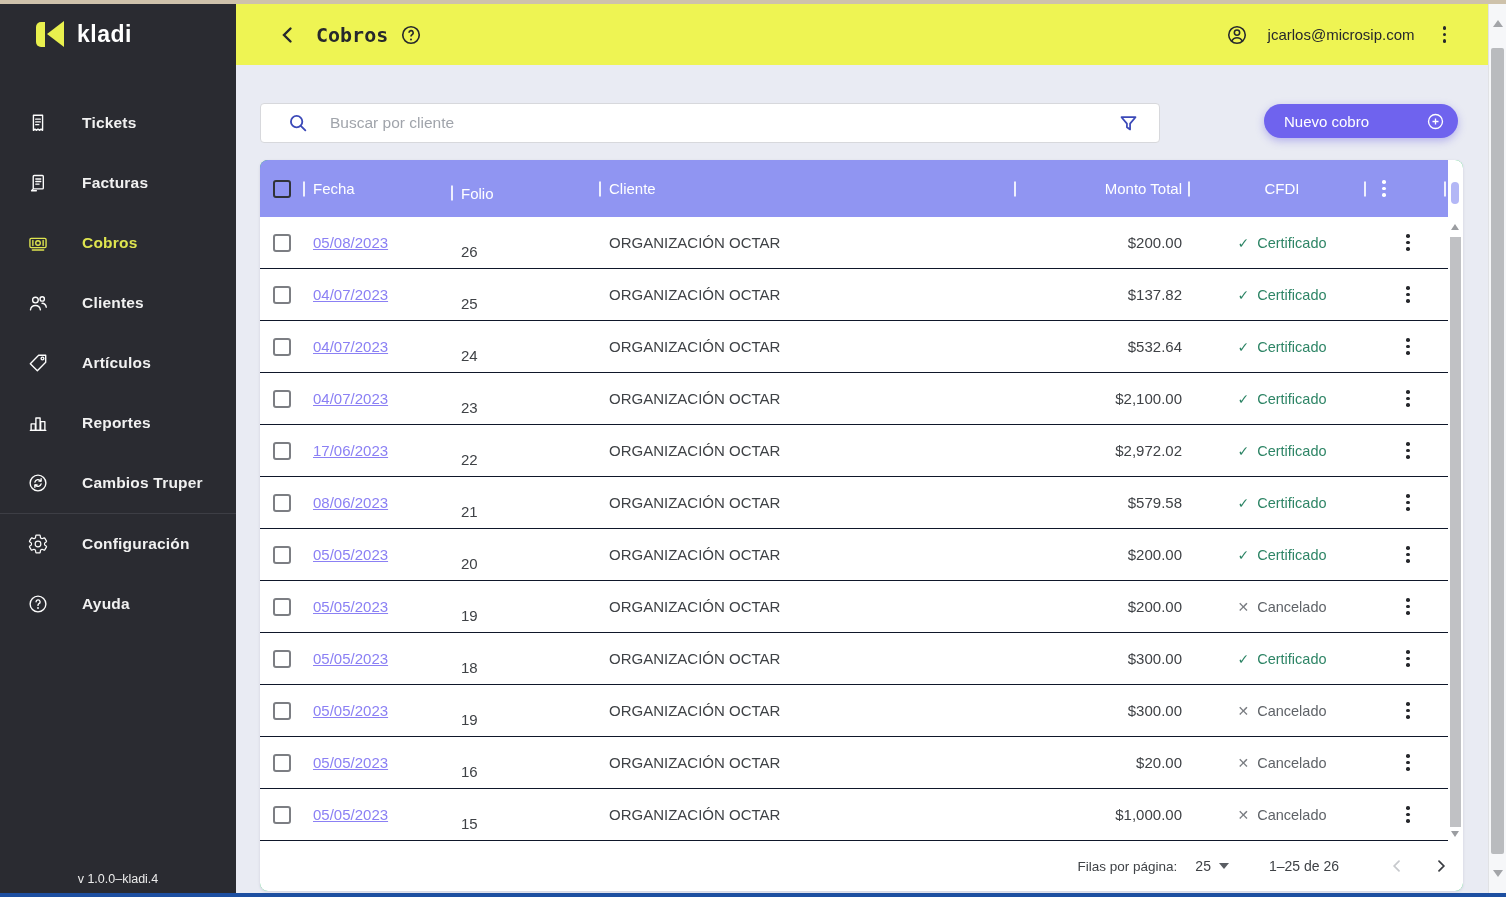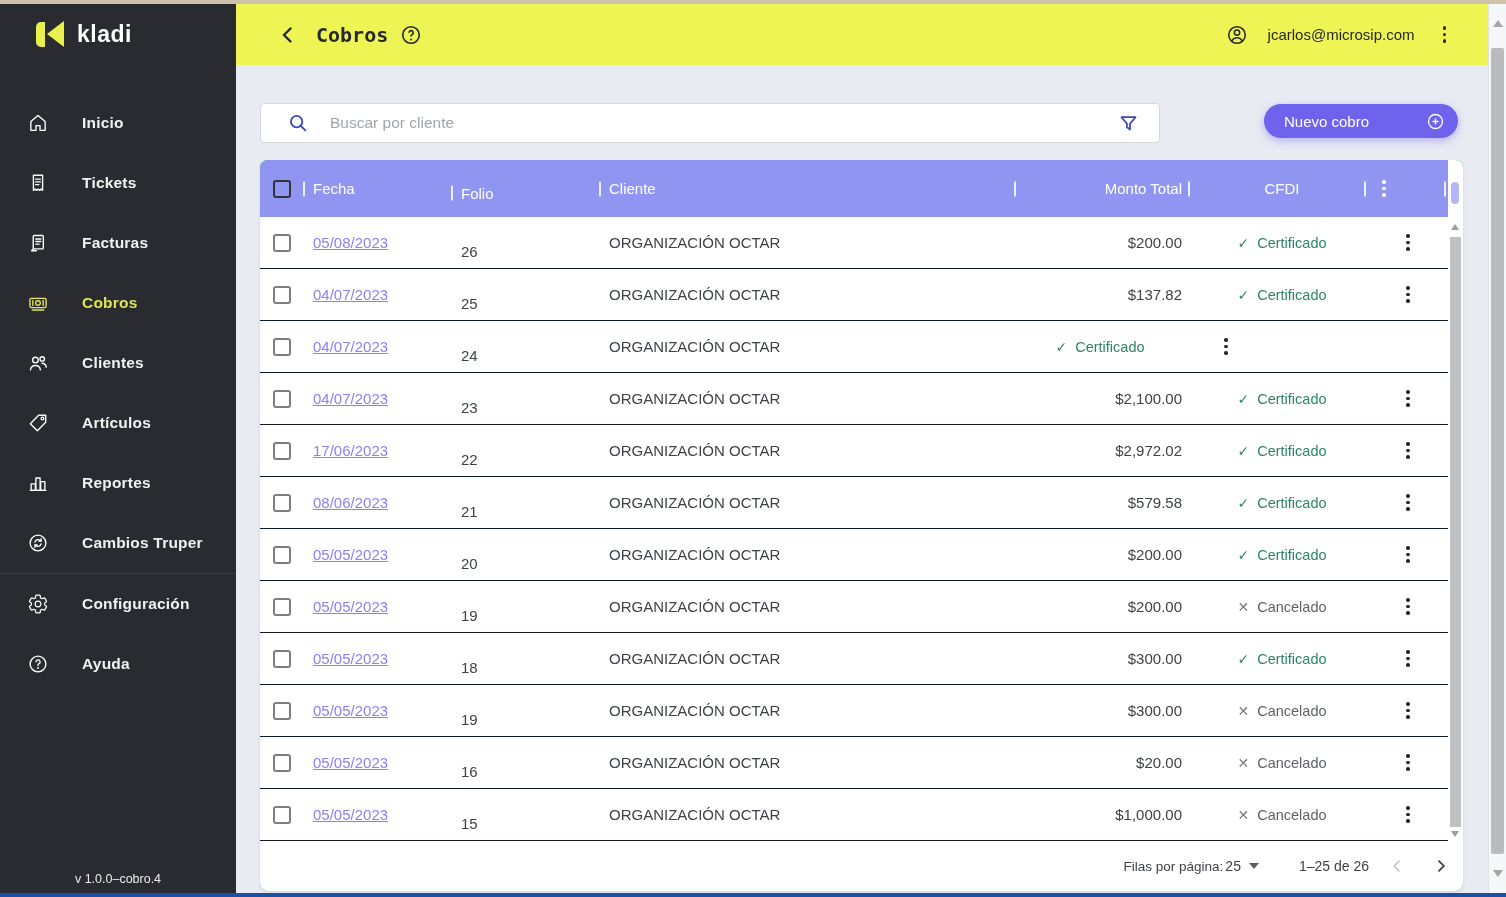--- a/index.html
+++ b/index.html
@@ -90,24 +90,24 @@
   .gutter{position:absolute;top:0;right:0;width:15px;height:681px;background:#fff;}
   .g-mini{position:absolute;top:22px;left:3px;width:8px;height:22px;border-radius:4px;background:#b3b7f6;}
   .g-arrow{position:absolute;left:3px;width:0;height:0;border-left:4.5px solid transparent;border-right:4.5px solid transparent;}
   .g-up{top:64px;border-bottom:6px solid #9b9da1;}
   .g-down{top:671px;border-top:6px solid #9b9da1;}
   .g-thumb{position:absolute;top:77px;left:2px;width:11px;height:590px;background:#c0c1c4;}
 
   
   .tfoot{position:absolute;bottom:0;left:0;width:1203px;height:50px;background:#fff;display:flex;
          align-items:center;justify-content:flex-end;font-size:13.5px;color:#3f4246;}
-  .rpp-label{margin-right:2px;}
+  .rpp-label{margin-right:18px;}
   .rpp-select{display:flex;align-items:center;gap:8px;cursor:pointer;margin-right:40px;font-size:14px;}
   .caret{width:0;height:0;border-left:5px solid transparent;border-right:5px solid transparent;border-top:6px solid #5a5d63;}
-  .range{margin-right:20px;font-size:14px;}
+  .range{margin-right:50px;font-size:14px;}
   .pg-prev{margin-right:28px;display:flex;align-items:center;cursor:default;}
   .pg-next{margin-right:14px;display:flex;align-items:center;cursor:pointer;}
 
   
   .bscroll{position:absolute;right:0;top:4px;width:18px;height:889px;background:#f6f7f9;border-left:1px solid #e1e2e5;}
   .bs-arrow{position:absolute;left:4px;width:0;height:0;border-left:5px solid transparent;border-right:5px solid transparent;}
   .bs-up{top:16px;border-bottom:7px solid #a3a5a9;}
   .bs-down{bottom:16px;border-top:7px solid #a3a5a9;}
   .bs-thumb{position:absolute;top:44px;left:2px;width:13px;height:806px;background:#b9bbbe;border-radius:2px;}
 </style>
@@ -122,28 +122,20 @@
       <span class="logo-mark">
           <span class="bar"></span>
           <span class="tri"></span>
         </span>
       <span class="logo-text">kladi</span>
     </div>
     <nav class="nav" id="nav">
         <div class="nav-item">
           <span class="ic">
             <svg width="22" height="22" viewBox="0 0 24 24" fill="none" stroke="currentColor" stroke-width="1.5" stroke-linecap="round" stroke-linejoin="round">
-              <path d="M4.2 10.3 12 3.8l7.8 6.5V20h-5.6v-5.2h-4.4V20H4.2z"></path>
-            </svg>
-          </span>
-          <span class="lbl">Inicio</span>
-        </div>
-        <div class="nav-item">
-          <span class="ic">
-            <svg width="22" height="22" viewBox="0 0 24 24" fill="none" stroke="currentColor" stroke-width="1.5" stroke-linecap="round" stroke-linejoin="round">
               <path d="M7 3.6h10V20l-1.7-1.3L13.6 20 12 18.7 10.4 20l-1.7-1.3L7 20z"></path>
               <path d="M9.5 7.8h5M9.5 10.8h5M9.5 13.8h3.4"></path>
             </svg>
           </span>
           <span class="lbl">Tickets</span>
         </div>
         <div class="nav-item">
           <span class="ic">
             <svg width="22" height="22" viewBox="0 0 24 24" fill="none" stroke="currentColor" stroke-width="1.5" stroke-linecap="round" stroke-linejoin="round">
               <rect x="6.8" y="3.8" width="11" height="14.6" rx="1"></rect>
@@ -216,21 +208,21 @@
           <span class="ic">
             <svg width="22" height="22" viewBox="0 0 24 24" fill="none" stroke="currentColor" stroke-width="1.5" stroke-linecap="round" stroke-linejoin="round">
               <circle cx="12" cy="12" r="8.6"></circle>
               <path d="M9.9 9.6a2.2 2.2 0 1 1 3.1 2.1c-.8.4-1 .9-1 1.8"></path>
               <circle cx="12" cy="16.4" r="1" fill="currentColor" stroke="none"></circle>
             </svg>
           </span>
           <span class="lbl">Ayuda</span>
         </div>
       </nav>
-    <div class="version">v 1.0.0–cobro.4</div>
+    <div class="version">v 1.0.0–kladi.4</div>
   </aside>
 
   <header class="topbar">
     <span class="back-btn">
       <svg width="20" height="20" viewBox="0 0 20 20">
           <path d="M12.5 3.5 6 10l6.5 6.5" stroke="#26282c" stroke-width="2.4" fill="none" stroke-linecap="round"></path>
         </svg>
     </span>
     <h1 class="page-title">Cobros</h1>
     <span class="help-btn">
@@ -383,20 +375,23 @@
           </div>
     <div class="cell c-fecha">
             <a class="date-link">04/07/2023</a>
           </div>
     <div class="cell c-folio">
             <span class="folio">24</span>
           </div>
     <div class="cell c-cliente">
             <span class="client">ORGANIZACIÓN OCTAR</span>
           </div>
+    <div class="cell c-monto">
+            <span class="amount">$532.64</span>
+          </div>
     <div class="cell c-cfdi">
       <span class="status ok">
         <span class="st-ic">✓</span>
         <span class="st-tx">Certificado</span>
       </span>
     </div>
     <div class="cell c-actions">
             <span class="row-kebab">
               <i></i>
               <i></i>

